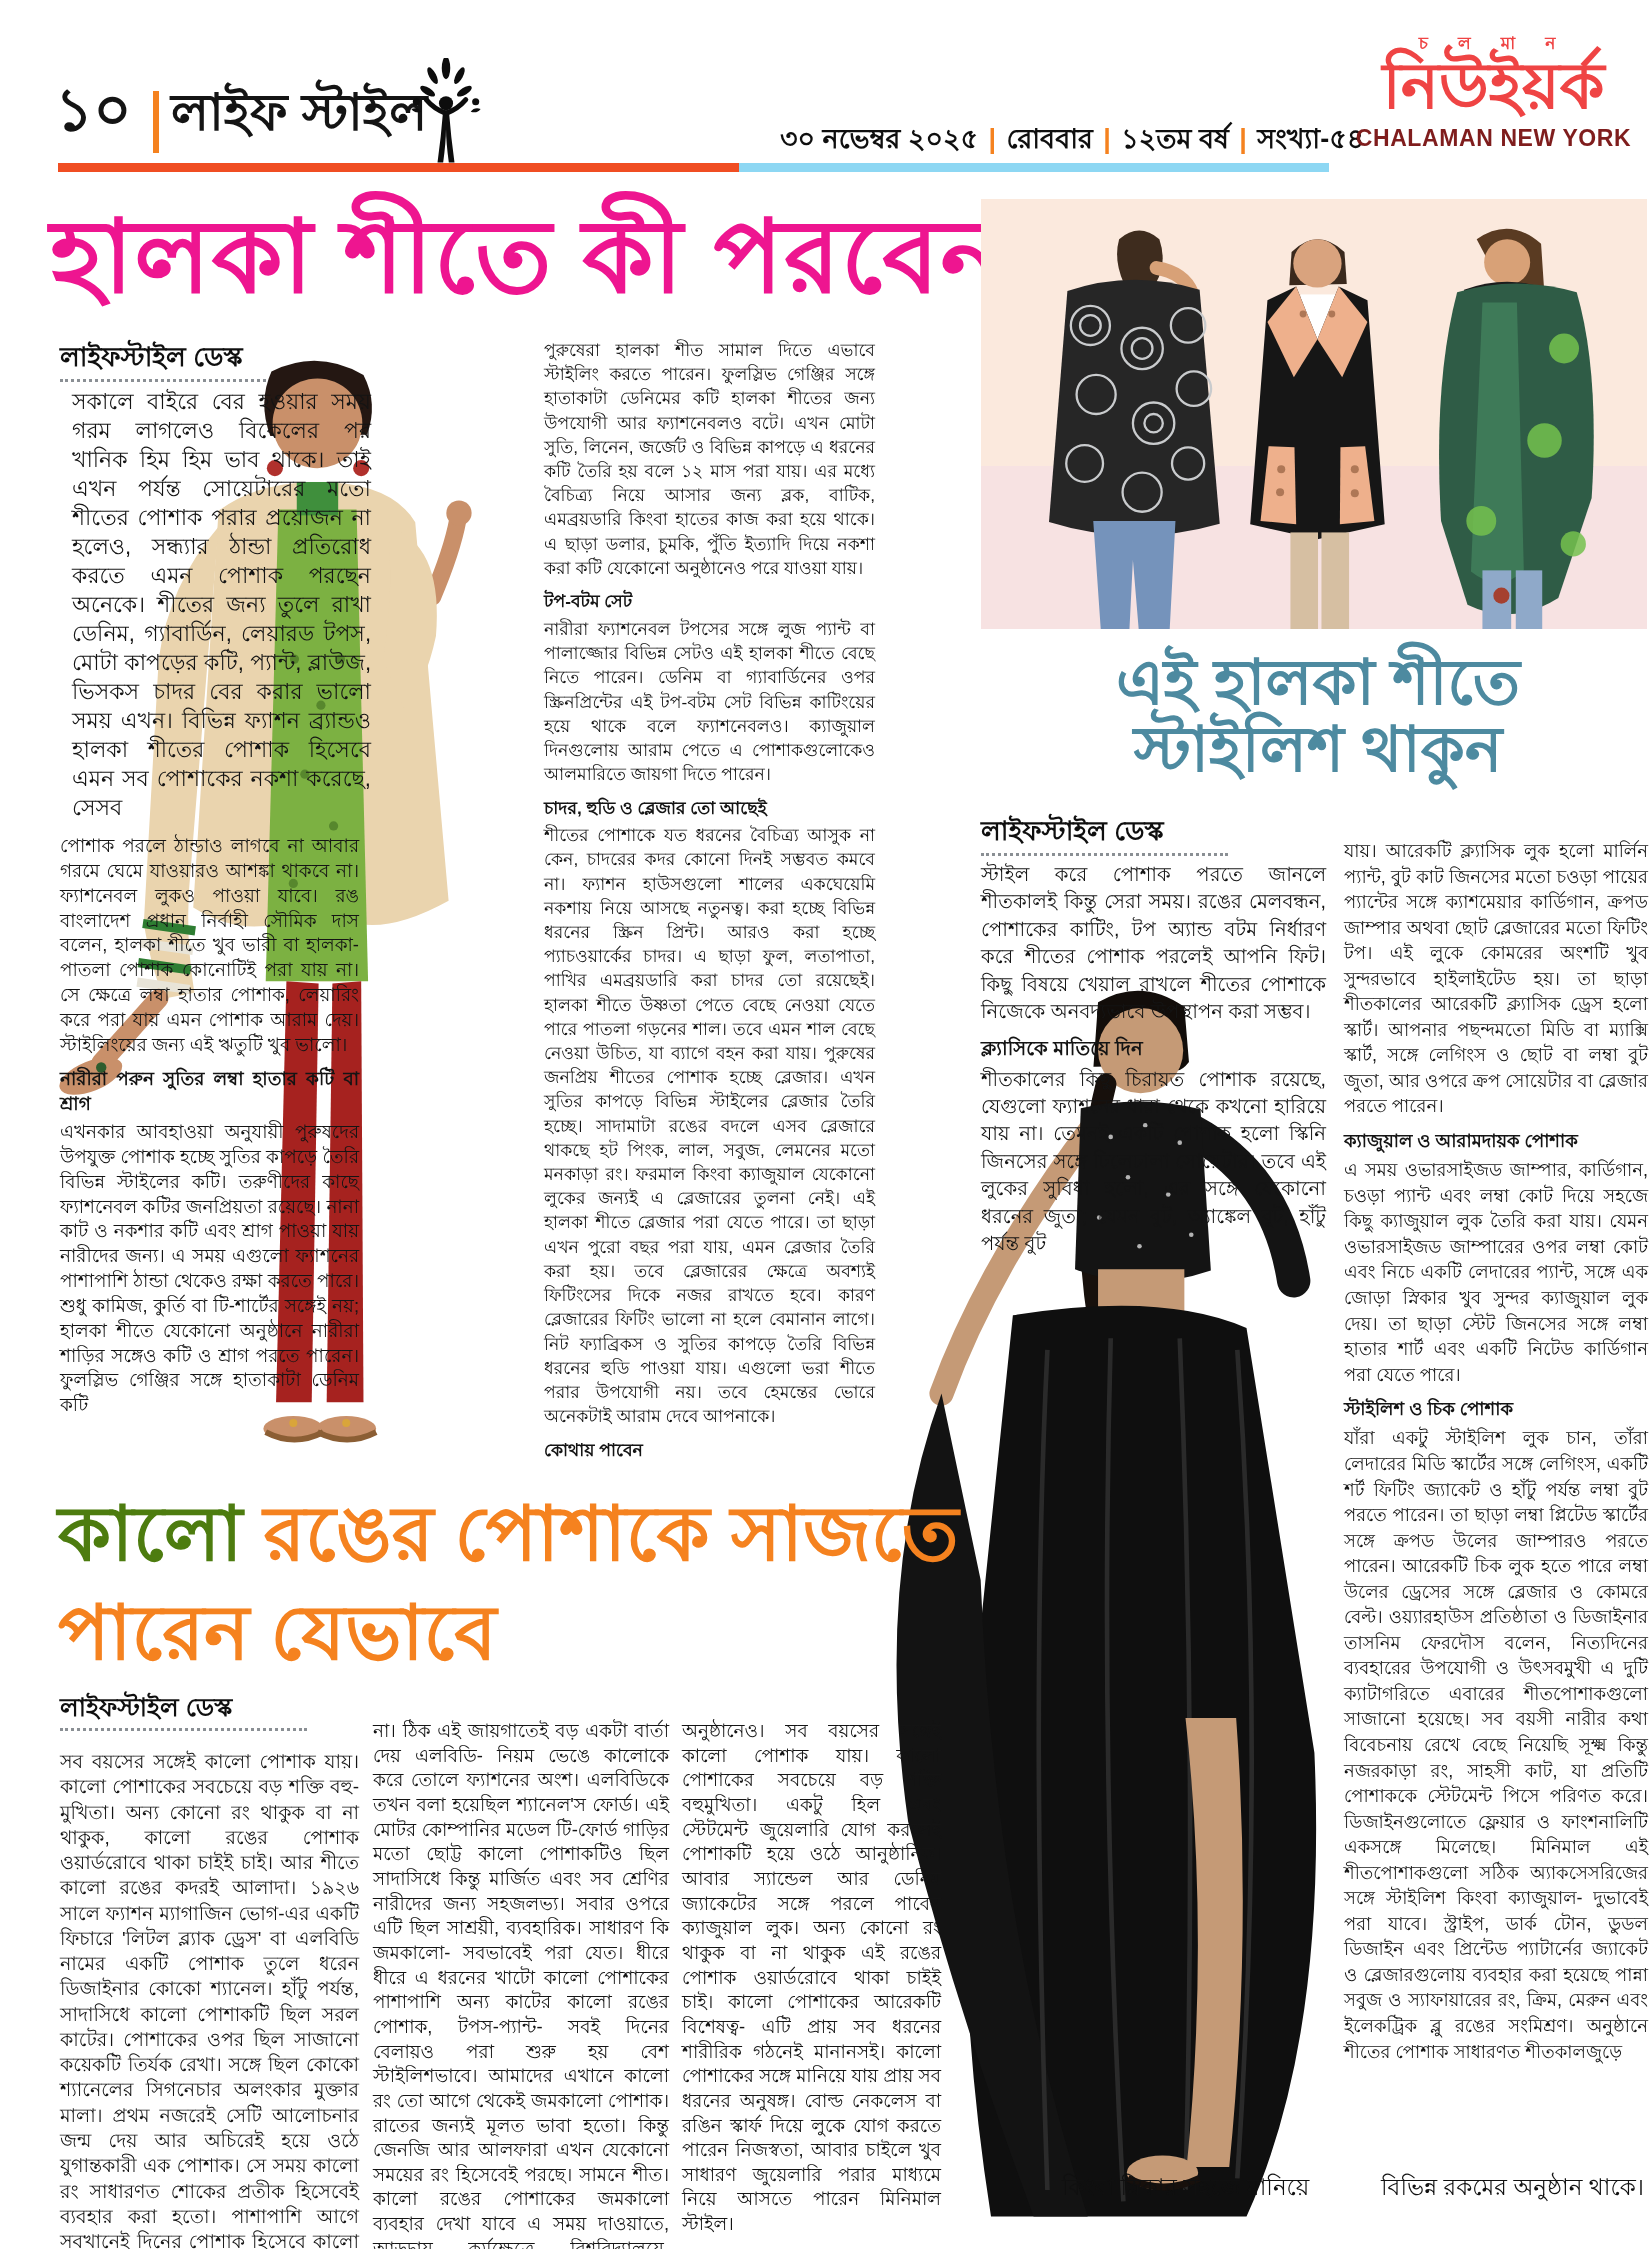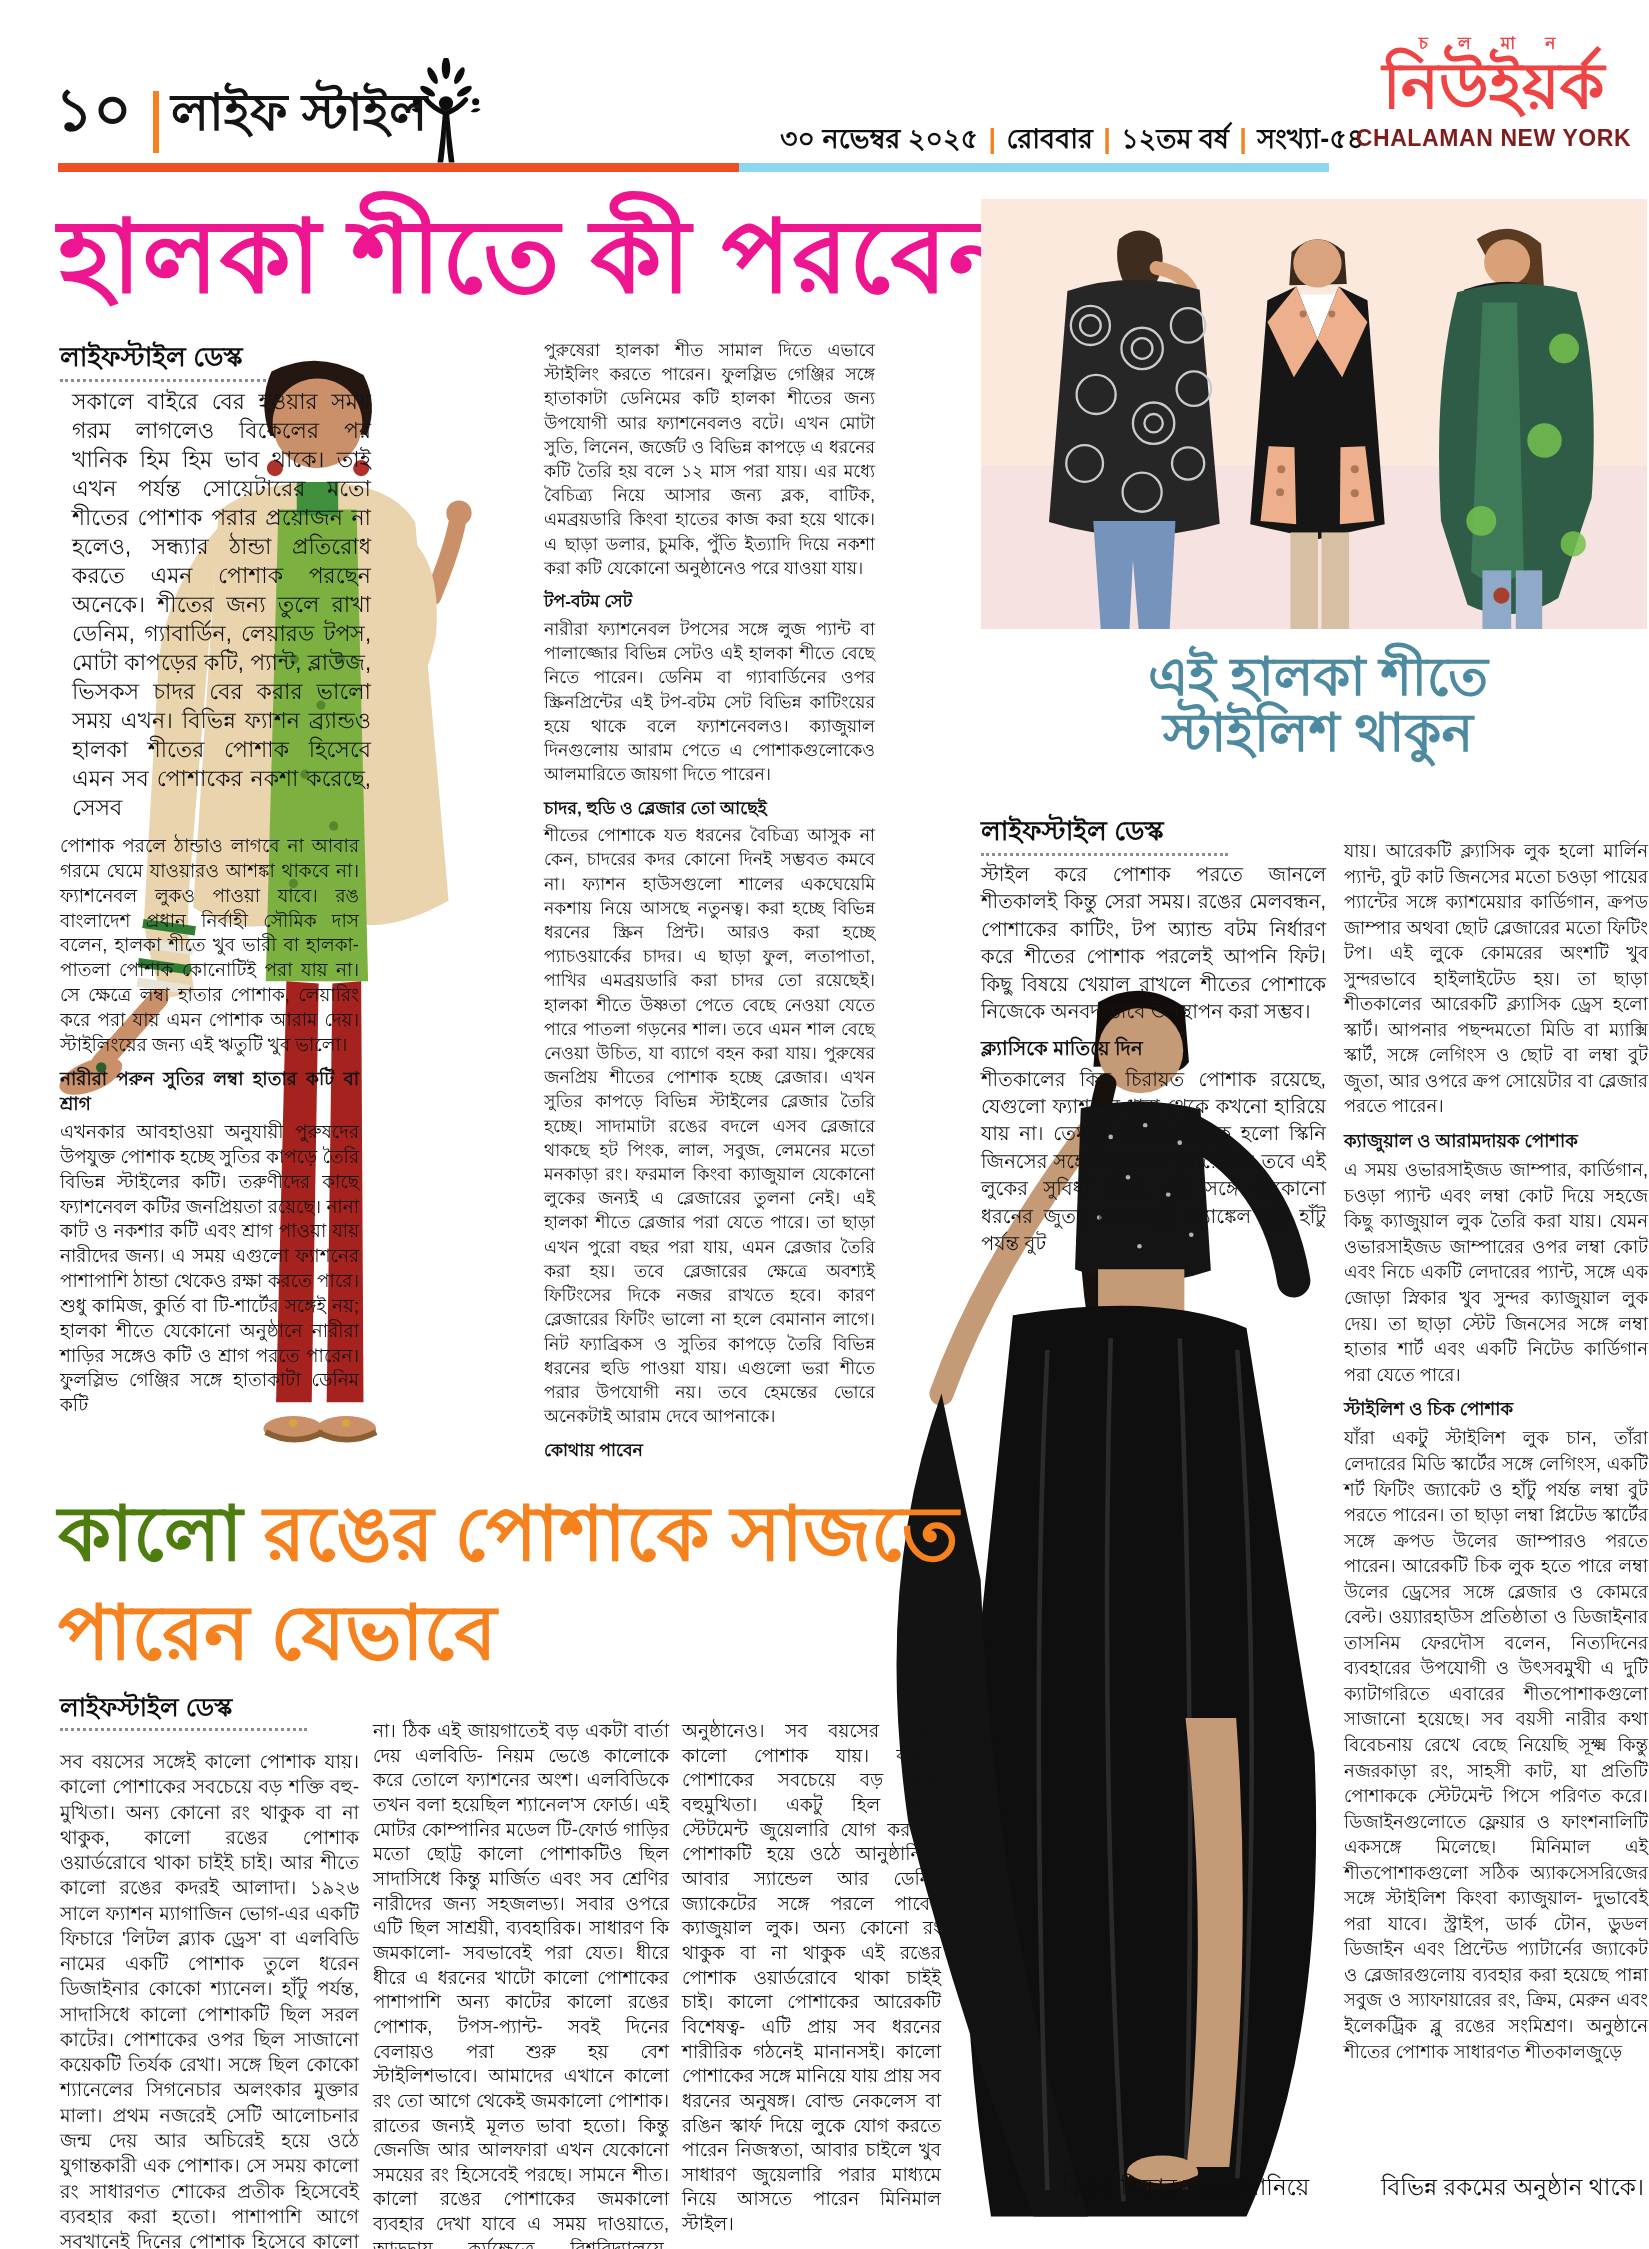--- a/index.html
+++ b/index.html
@@ -6,21 +6,21 @@
   #page{position:relative;width:1650px;height:2250px;background:#ffffff;overflow:hidden;color:#141414;}
   .abs{position:absolute;}
   .just{text-align:justify;text-justify:inter-word;}
   .col p{margin:0 0 9.2px 0;}
   .col .sub{font-weight:bold;margin:0 0 3.5px 0;}
   .byline{font-size:26.5px;font-weight:bold;color:#0f0f0f;line-height:1;}
   .dotted{height:0;border-bottom:3.5px dotted #8a8f94;margin-top:8px;}
   .sep{color:#f5821f;font-weight:bold;padding:0 10.4px;}
   .dateline{font-size:27px;font-weight:bold;white-space:nowrap;color:#0f0f0f;}
   .h1-pink{font-size:102px;font-weight:bold;color:#ee1590;line-height:1;letter-spacing:1.2px;white-space:nowrap;}
-  .h2-teal{font-size:53px;font-weight:bold;color:#4d8aa0;line-height:1.06;text-align:center;}
+  .h2-teal{font-size:63px;font-weight:bold;color:#4d8aa0;line-height:1.06;text-align:center;}
   .h3-line{font-size:76px;font-weight:bold;line-height:1;white-space:nowrap;}
   .h3-orange{color:#f5821f;}
   .h3-black{color:#4d7c0f;}
   .logo-top{font-size:17px;font-weight:bold;letter-spacing:12.7px;color:#ef4444;}
   .logo-main{font-size:64px;font-weight:bold;color:#ef4444;line-height:1.05;font-family:Liberation Mono, monospace;}
   .logo-sub{font-size:23px;font-weight:bold;color:#7f1d1d;letter-spacing:0.6px;}
   .caption{font-size:23px;color:#101010;white-space:nowrap;}
   .photo-frame{background:linear-gradient(#fbe9dd 0 62%,#f7e2e2 62% 100%);}
 </style>
 </head>
@@ -58,21 +58,21 @@
 
   <div class="abs" style="left:58px;top:163px;width:682px;height:8.6px;background:#f04e23;"></div>
   <div class="abs" style="left:739px;top:163px;width:590px;height:8.6px;background:#8dd7f3;"></div>
 
   <div class="abs" style="left:1338px;top:30px;width:311px;text-align:center;">
     <div class="logo-top">চ ল মা ন</div>
     <div class="logo-main">নিউইয়র্ক</div>
     <div class="logo-sub">CHALAMAN NEW YORK</div>
   </div>
 
-  <div class="abs h1-pink" style="left:58px;top:206px;">হালকা শীতে কী পরবেন</div>
+  <div class="abs h1-pink" style="left:50px;top:206px;">হালকা শীতে কী পরবেন</div>
 
   <div class="abs photo-frame" style="left:981px;top:199px;width:666px;height:430px;">
     <svg width="666" height="430" viewBox="0 0 1158 748">
 
       <g>
         <path d="M240 70 q35 -30 70 0 q14 42 -6 76 l-56 0 q-18 -40 -8 -76z" fill="#3e2c1e"></path>
         <path d="M305 120 q48 8 62 44" stroke="#d8a177" stroke-width="24" fill="none" stroke-linecap="round"></path>
         <path d="M150 160 Q265 122 380 158 L415 565 Q265 608 118 562 Z" fill="#262626"></path>
         <g fill="none" stroke="#c9cbcd" stroke-width="4">
           <circle cx="190" cy="220" r="34"></circle>

